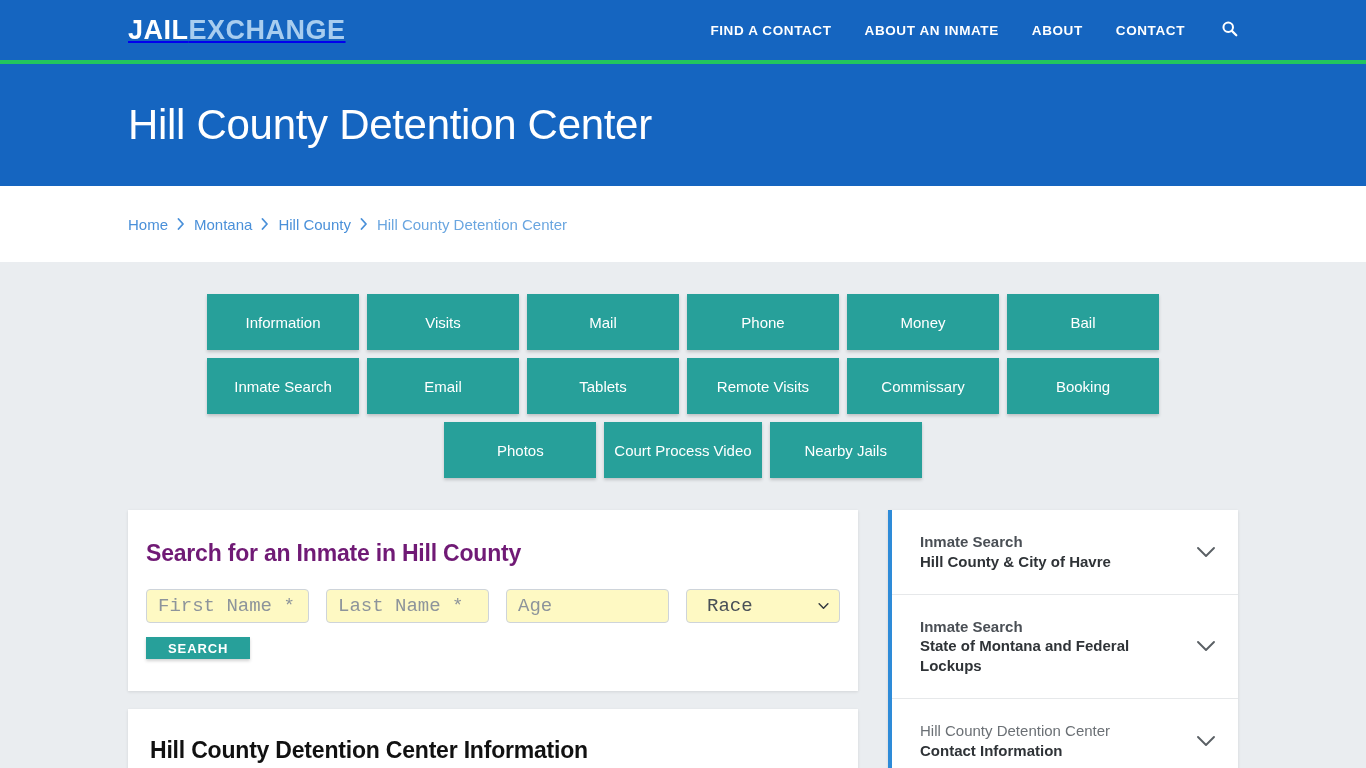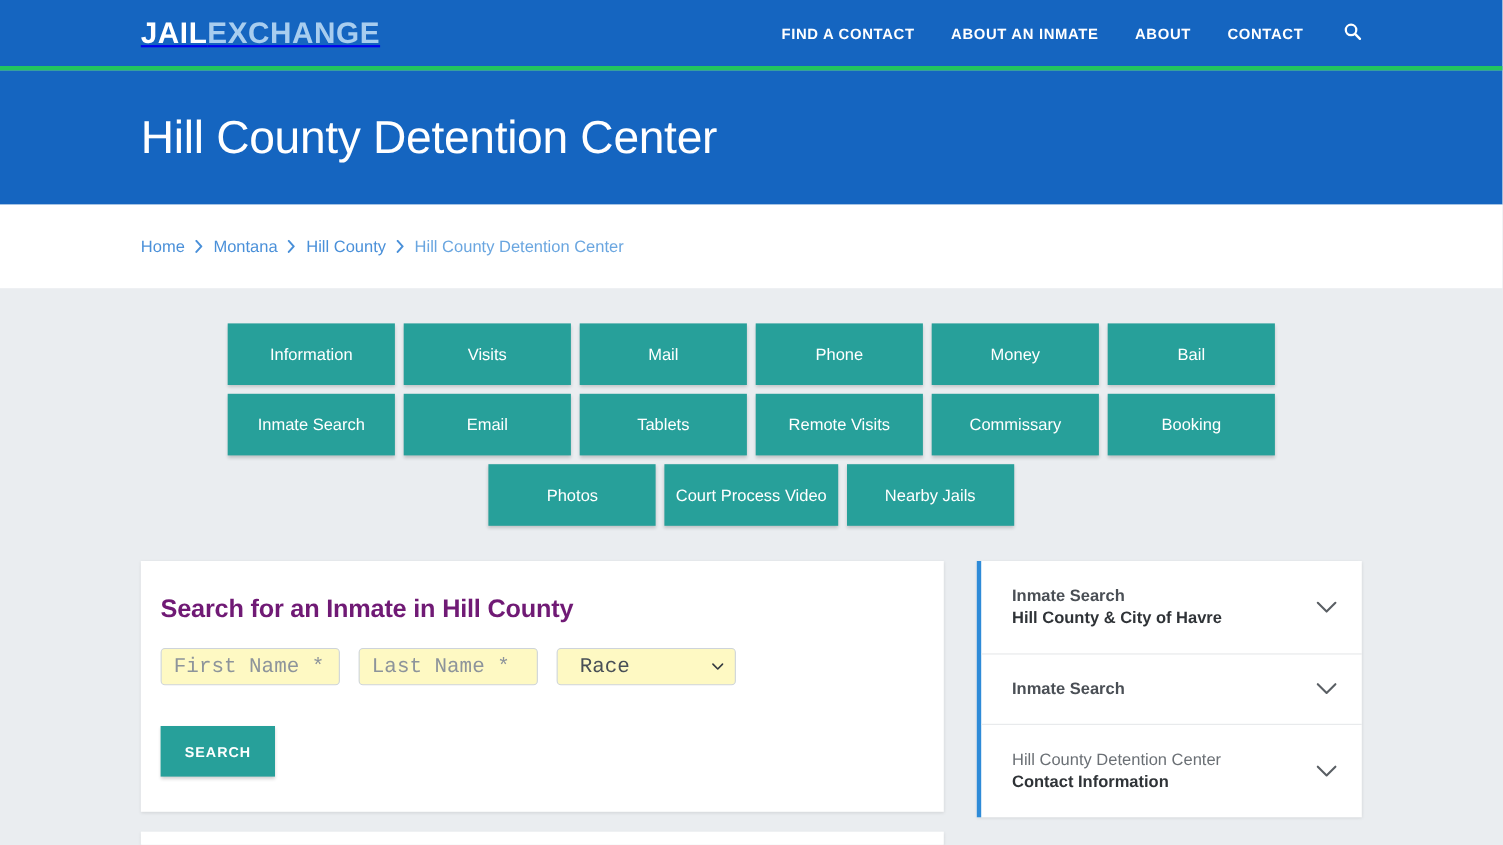--- a/index.html
+++ b/index.html
@@ -183,26 +183,26 @@
   .select-chev {
     position: absolute;
     right: 11px;
     top: 50%;
     transform: translateY(-50%);
     pointer-events: none;
     color: #343a40;
     display: flex;
   }
   .search-submit {
-    margin-top: 37px;
+    margin-top: 14px;
     margin-left: 0;
     background: #27a09a;
     color: #ffffff;
     border: none;
-    height: 46px;
+    height: 22px;
     padding: 0 22px;
     font-size: 13px;
     font-weight: bold;
     letter-spacing: 0.9px;
     font-family: inherit;
     cursor: pointer;
     box-shadow: 0 2px 3px rgba(0,0,0,0.18);
   }
 
   
@@ -325,20 +325,21 @@
 <div class="content">
 
   <div class="col-left">
 
     <div class="card search-card">
       <h2 class="search-heading">Search for an Inmate in Hill County</h2>
 
       <div class="form-row">
         <input class="field f-first" type="text" placeholder="First Name *" style="">
         <input class="field f-last" type="text" placeholder="Last Name *" style="">
+        <input class="field f-age" type="text" placeholder="Age" style="">
         <div class="select-wrap">
           <select class="field f-race">
             <option>Race</option>
           </select>
           <span class="select-chev">
             <svg width="11" height="7" viewBox="0 0 12 8" fill="none" aria-hidden="true">
                 <path d="M1 1.5L6 6.5l5-5" stroke="#343a40" stroke-width="1.7" stroke-linecap="round" stroke-linejoin="round"></path>
               </svg>
           </span>
         </div>
@@ -364,20 +365,21 @@
         <span class="acc-chev">
           <svg width="20" height="12" viewBox="0 0 20 12" fill="none" aria-hidden="true">
               <path d="M2 2l8 8 8-8" stroke="#5a5f64" stroke-width="1.9" stroke-linecap="round" stroke-linejoin="round"></path>
             </svg>
         </span>
       </div>
 
       <div class="acc-item">
         <div class="acc-text">
           <div class="acc-line1">Inmate Search</div>
+          <div class="acc-line2">State of Montana and Federal Lockups</div>
         </div>
         <span class="acc-chev">
           <svg width="20" height="12" viewBox="0 0 20 12" fill="none" aria-hidden="true">
               <path d="M2 2l8 8 8-8" stroke="#5a5f64" stroke-width="1.9" stroke-linecap="round" stroke-linejoin="round"></path>
             </svg>
         </span>
       </div>
 
       <div class="acc-item alt">
         <div class="acc-text">

